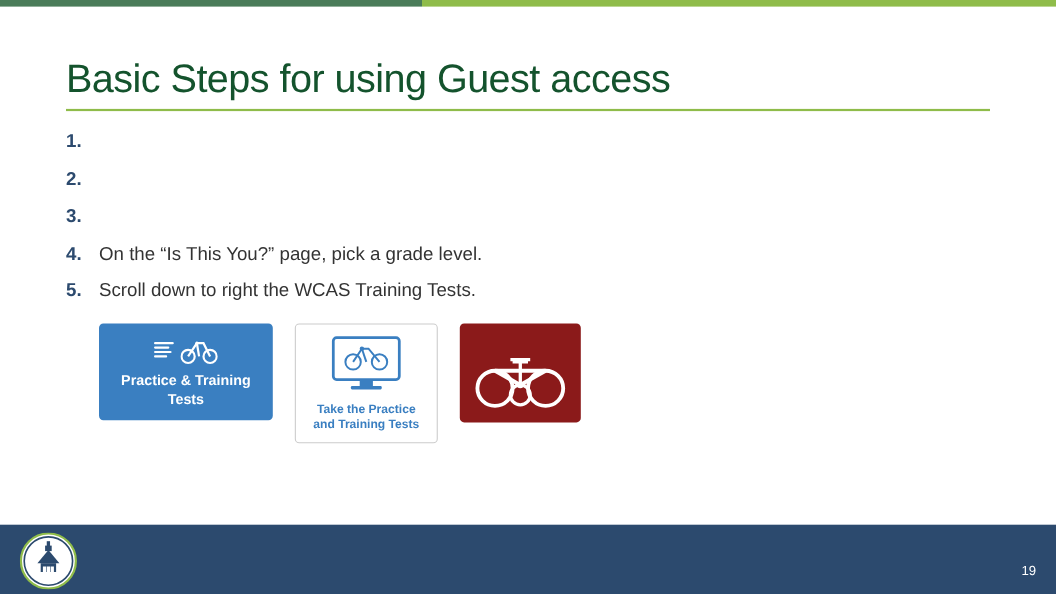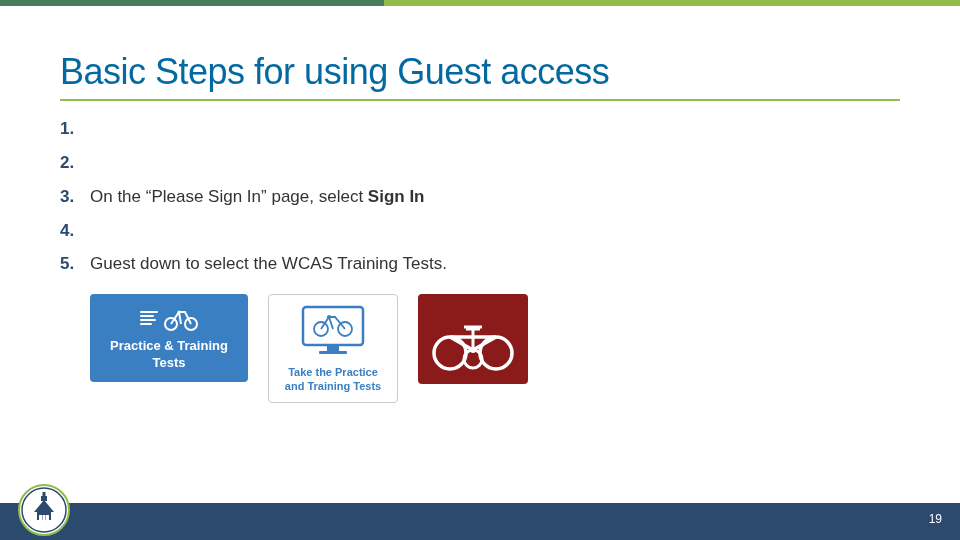--- a/index.html
+++ b/index.html
@@ -29,21 +29,21 @@
       height: 6px;
       background: linear-gradient(to right, #4a7c59 0%, #4a7c59 40%, #8fbc4a 40%, #8fbc4a 100%);
     }
 
     
     .bottom-bar {
       position: absolute;
       bottom: 0;
       left: 0;
       right: 0;
-      height: 37px;
+      height: 63px;
       background: #2c4a6e;
       display: flex;
       align-items: center;
       justify-content: space-between;
       padding: 0 20px 0 1px;
     }
 
     .bottom-logo {
       width: 52px;
       height: 52px;
@@ -56,21 +56,21 @@
     .title-divider {
       height: 2px;
       background: #8fbc4a;
       margin: 6px 0 16px 0;
       width: 100%;
     }
 
     .slide-title {
       font-size: 36px;
       font-weight: 300;
-      color: #0369a1;
+      color: #14532d;
       letter-spacing: -0.5px;
       margin-top: 20px;
       line-height: 1.2;
     }
 
     .steps-list {
       list-style: none;
       margin: 0;
       padding: 0;
     }
@@ -199,32 +199,30 @@
     <li>
       <span class="step-num">1.</span>
     </li>
 
     <li>
       <span class="step-num">2.</span>
     </li>
 
     <li>
       <span class="step-num">3.</span>
-      <span>
-        On the “Please Sign In” page, select <span class="bold">Sign In</span>
-      </span>
     </li>
 
     <li>
       <span class="step-num">4.</span>
+      <span>On the “Is This You?” page, pick a grade level.</span>
     </li>
 
     <li>
       <span class="step-num">5.</span>
-      <span>Guest down to select the WCAS Training Tests.</span>
+      <span>Scroll down to right the WCAS Training Tests.</span>
     </li>
   </ul>
 
   <div class="images-row">
 
     <div class="card-pt">
       <div class="card-pt-icon">
 
         <div class="list-lines">
           <div class="list-line" style="width:18px;"></div>

